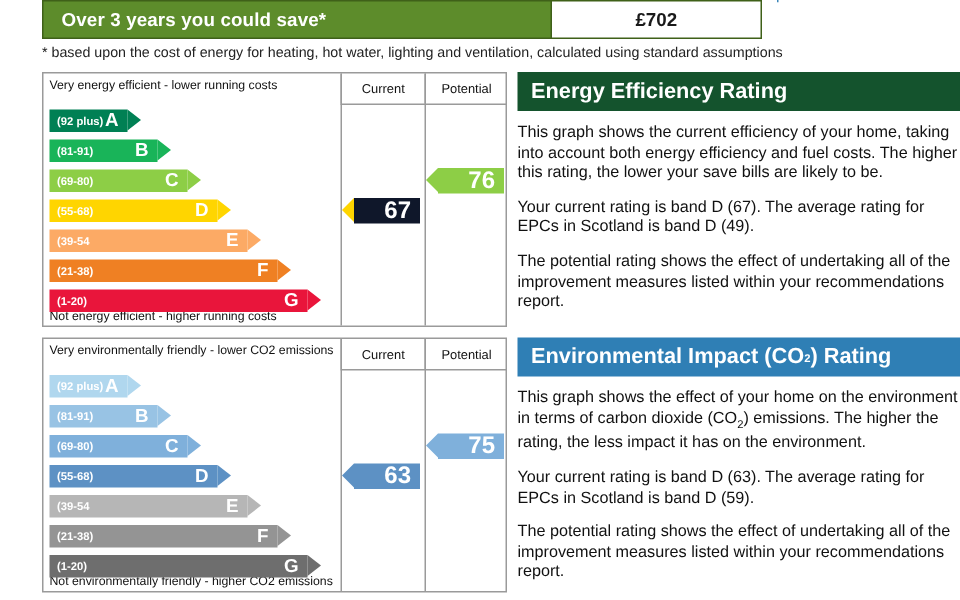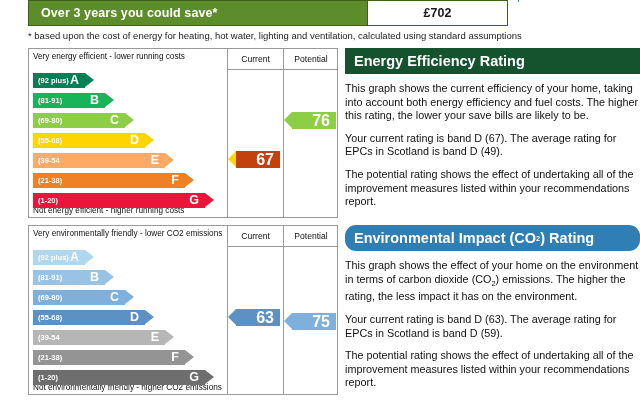--- a/index.html
+++ b/index.html
@@ -94,21 +94,21 @@
     border-top: 8.5px solid transparent; border-bottom: 8.5px solid transparent;
   }
 
   
   .panel-title {
     position: absolute; left: 345px; width: 295px; height: 26px;
     color: #fff; font-weight: bold; font-size: 14.5px;
     display: flex; align-items: center; padding-left: 9px;
   }
   #title-epc { top: 48px; background: #14532d; }
-  #title-co2 { top: 225px; background: #2f7fb5; border-radius: 11px; }
+  #title-co2 { top: 225px; background: #2f7fb5; }
   .panel-body {
     position: absolute; left: 345px; width: 295px; font-size: 10.8px;
     color: #111; line-height: 13.6px;
   }
   #body-epc { top: 82px; }
   #body-co2 { top: 259px; }
   .panel-body p { margin: 0 0 9px 0; }
   .panel-body b { font-weight: normal; }
   sub { font-size: 7.5px; }
 </style>
@@ -163,21 +163,21 @@
           <span class="letter">F</span>
           <span class="tri" style="border-left: 9px solid rgb(239, 128, 35);"></span>
         </div>
         <div class="band" style="left: 4px; top: 144px; width: 172px; background: rgb(233, 21, 59);">
           <span class="range">(1-20)</span>
           <span class="letter">G</span>
           <span class="tri" style="border-left: 9px solid rgb(233, 21, 59);"></span>
         </div>
       </div>
     <div class="markers-host">
-        <div class="marker" style="left: 207px; width: 44px; top: 83px; background: #c2410c; margin-top: 19px;">67<span class="point" style="border-right: 8px solid rgb(255, 213, 0);"></span></div>
+        <div class="marker" style="left: 207px; width: 44px; top: 83px; background: #0f172a;">67<span class="point" style="border-right: 8px solid rgb(255, 213, 0);"></span></div>
         <div class="marker" style="left: 263px; width: 44px; top: 63px; background: rgb(141, 206, 70);">76<span class="point" style="border-right: 8px solid rgb(141, 206, 70);"></span></div>
       </div>
   </div>
 
   <div class="chart" id="chart-co2">
     <div class="chart-caption-top">Very environmentally friendly - lower CO2 emissions</div>
     <div class="chart-caption-bot">Not environmentally friendly - higher CO2 emissions</div>
     <div class="col-divider d1"></div>
     <div class="col-divider d2"></div>
     <div class="head-underline"></div>
@@ -215,21 +215,21 @@
           <span class="tri" style="border-left: 9px solid rgb(148, 148, 148);"></span>
         </div>
         <div class="band" style="left: 4px; top: 144px; width: 172px; background: rgb(110, 110, 110);">
           <span class="range">(1-20)</span>
           <span class="letter">G</span>
           <span class="tri" style="border-left: 9px solid rgb(110, 110, 110);"></span>
         </div>
       </div>
     <div class="markers-host">
         <div class="marker" style="left: 207px; width: 44px; top: 83px; background: rgb(93, 145, 196);">63<span class="point" style="border-right: 8px solid rgb(93, 145, 196);"></span></div>
-        <div class="marker" style="left: 263px; width: 44px; top: 63px; background: rgb(127, 176, 219); margin-top: 24px;">75<span class="point" style="border-right: 8px solid rgb(127, 176, 219);"></span></div>
+        <div class="marker" style="left: 263px; width: 44px; top: 63px; background: rgb(127, 176, 219);">75<span class="point" style="border-right: 8px solid rgb(127, 176, 219);"></span></div>
       </div>
   </div>
 
   <div class="panel-title" id="title-epc">Energy Efficiency Rating</div>
   <div class="panel-body" id="body-epc">
     <p>This graph shows the current efficiency of your home, taking into account both energy efficiency and fuel costs. The higher this rating, the lower your save bills are likely to be.</p>
     <p>
       <span>Your current rating is </span><b>band D (67)</b><span>. The average rating for EPCs in Scotland is </span><b>band D (49)</b><span>.</span>
     </p>
     <p>The potential rating shows the effect of undertaking all of the improvement measures listed within your recommendations report.</p>

